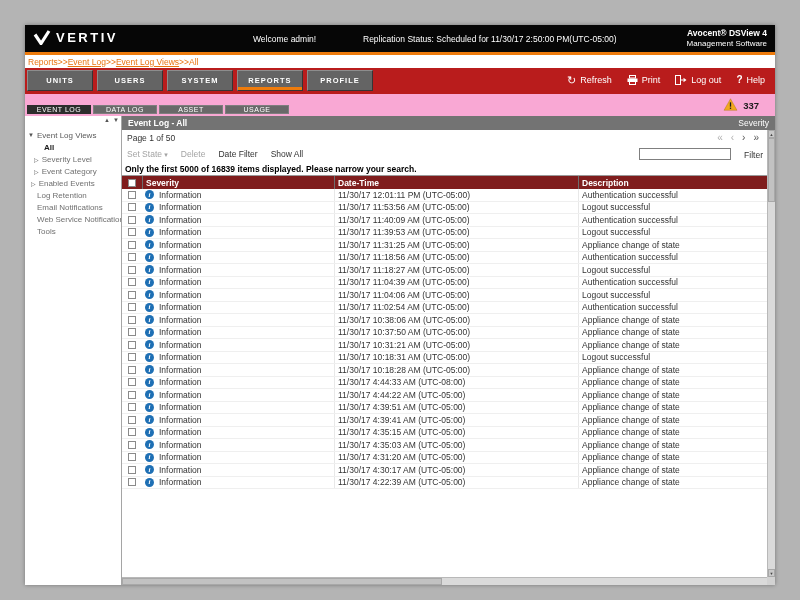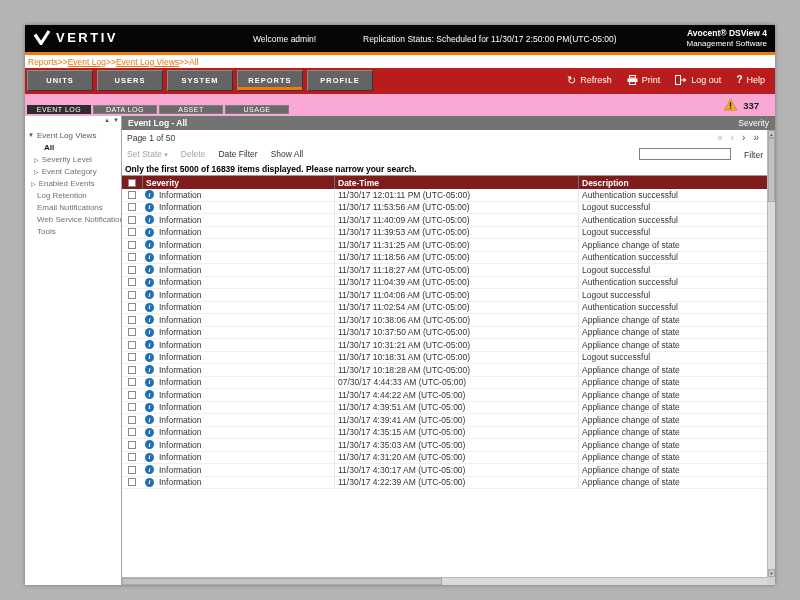--- a/index.html
+++ b/index.html
@@ -448,21 +448,21 @@
   </div>
 
   <div class="trow">
     <div class="td col-check">
       <input type="checkbox" class="cb" style="">
     </div>
     <div class="td col-sev">
       <span class="info-icon">i</span>
       <span>Information</span>
     </div>
-    <div class="td col-dt">07/30/17 4:44:33 AM (UTC-05:00)</div>
+    <div class="td col-dt">11/30/17 4:44:33 AM (UTC-08:00)</div>
     <div class="td col-desc">Appliance change of state</div>
   </div>
 
   <div class="trow">
     <div class="td col-check">
       <input type="checkbox" class="cb" style="">
     </div>
     <div class="td col-sev">
       <span class="info-icon">i</span>
       <span>Information</span>

